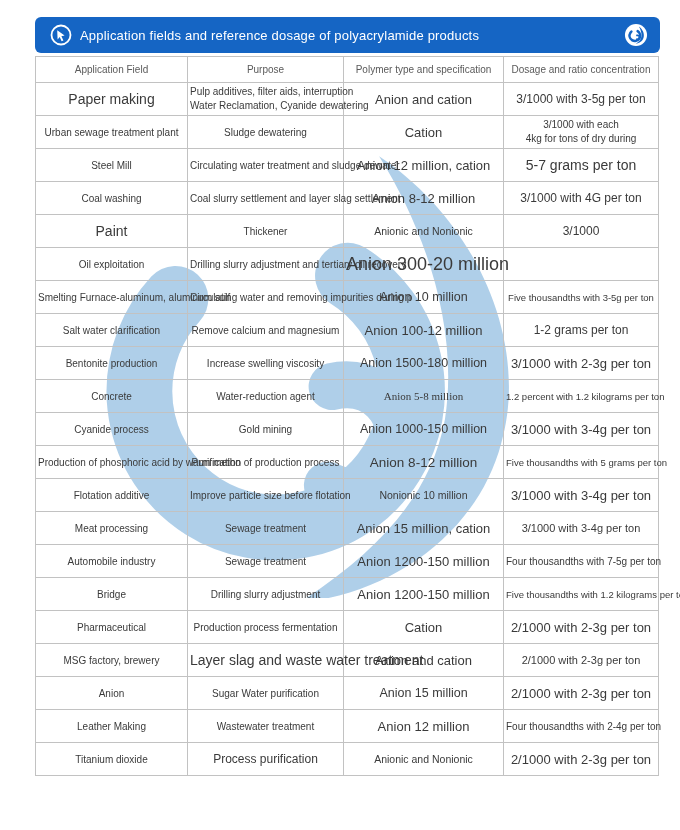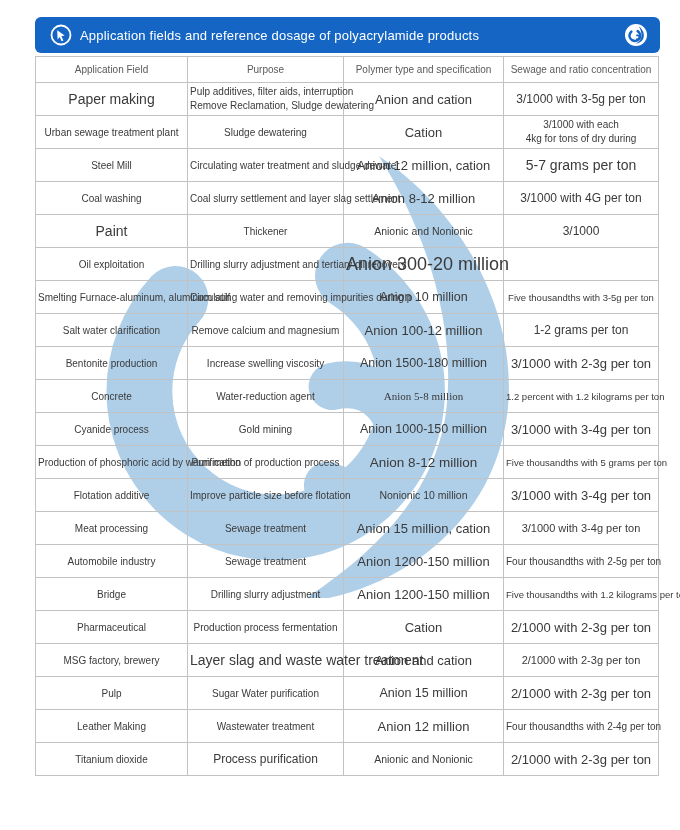--- a/index.html
+++ b/index.html
@@ -95,29 +95,29 @@
       <col style="width:152px">
         <col style="width:156px">
       <col style="width:160px">
         <col style="width:155px">
     </colgroup>
     <thead>
       <tr>
         <th>Application Field</th>
         <th>Purpose</th>
         <th>Polymer type and specification</th>
-        <th>Sewage and ratio concentration</th>
+        <th>Dosage and ratio concentration</th>
       </tr>
     </thead>
     <tbody id="tbody">
         <tr>
           <td style="font-size: 14px;">Paper making</td>
           <td style="font-size: 10px;">
             <div class="line">Pulp additives, filter aids, interruption</div>
-            <div class="line">Remove Reclamation, Sludge dewatering</div>
+            <div class="line">Water Reclamation, Cyanide dewatering</div>
           </td>
           <td style="font-size: 13px;">Anion and cation</td>
           <td style="font-size: 12px;">3/1000 with 3-5g per ton</td>
         </tr>
         <tr>
           <td style="font-size: 10px;">Urban sewage treatment plant</td>
           <td style="font-size: 10px;">Sludge dewatering</td>
           <td style="font-size: 13px;">Cation</td>
           <td style="font-size: 10px;">
             <div class="line">3/1000 with each</div>
@@ -193,42 +193,42 @@
         <tr>
           <td style="font-size: 10px;">Meat processing</td>
           <td style="font-size: 10px;">Sewage treatment</td>
           <td style="font-size: 13px;">Anion 15 million, cation</td>
           <td style="font-size: 11px;">3/1000 with 3-4g per ton</td>
         </tr>
         <tr>
           <td style="font-size: 10px;">Automobile industry</td>
           <td style="font-size: 10px;">Sewage treatment</td>
           <td style="font-size: 13px;">Anion 1200-150 million</td>
-          <td style="font-size: 10px;">Four thousandths with 2-5g per ton</td>
+          <td style="font-size: 10px;">Four thousandths with 7-5g per ton</td>
         </tr>
         <tr>
           <td style="font-size: 10px;">Bridge</td>
           <td style="font-size: 10px;">Drilling slurry adjustment</td>
           <td style="font-size: 13px;">Anion 1200-150 million</td>
           <td style="font-size: 9.5px;">Five thousandths with 1.2 kilograms per ton</td>
         </tr>
         <tr>
           <td style="font-size: 10px;">Pharmaceutical</td>
           <td style="font-size: 10px;">Production process fermentation</td>
           <td style="font-size: 13px;">Cation</td>
           <td style="font-size: 13px;">2/1000 with 2-3g per ton</td>
         </tr>
         <tr>
           <td style="font-size: 10px;">MSG factory, brewery</td>
           <td style="font-size: 14px;">Layer slag and waste water treatment</td>
           <td style="font-size: 13px;">Anion and cation</td>
           <td style="font-size: 11px;">2/1000 with 2-3g per ton</td>
         </tr>
         <tr>
-          <td style="font-size: 10px;">Pulp</td>
+          <td style="font-size: 10px;">Anion</td>
           <td style="font-size: 10px;">Sugar Water purification</td>
           <td style="font-size: 12.5px;">Anion 15 million</td>
           <td style="font-size: 13px;">2/1000 with 2-3g per ton</td>
         </tr>
         <tr>
           <td style="font-size: 10px;">Leather Making</td>
           <td style="font-size: 10px;">Wastewater treatment</td>
           <td style="font-size: 13px;">Anion 12 million</td>
           <td style="font-size: 10px;">Four thousandths with 2-4g per ton</td>
         </tr>

